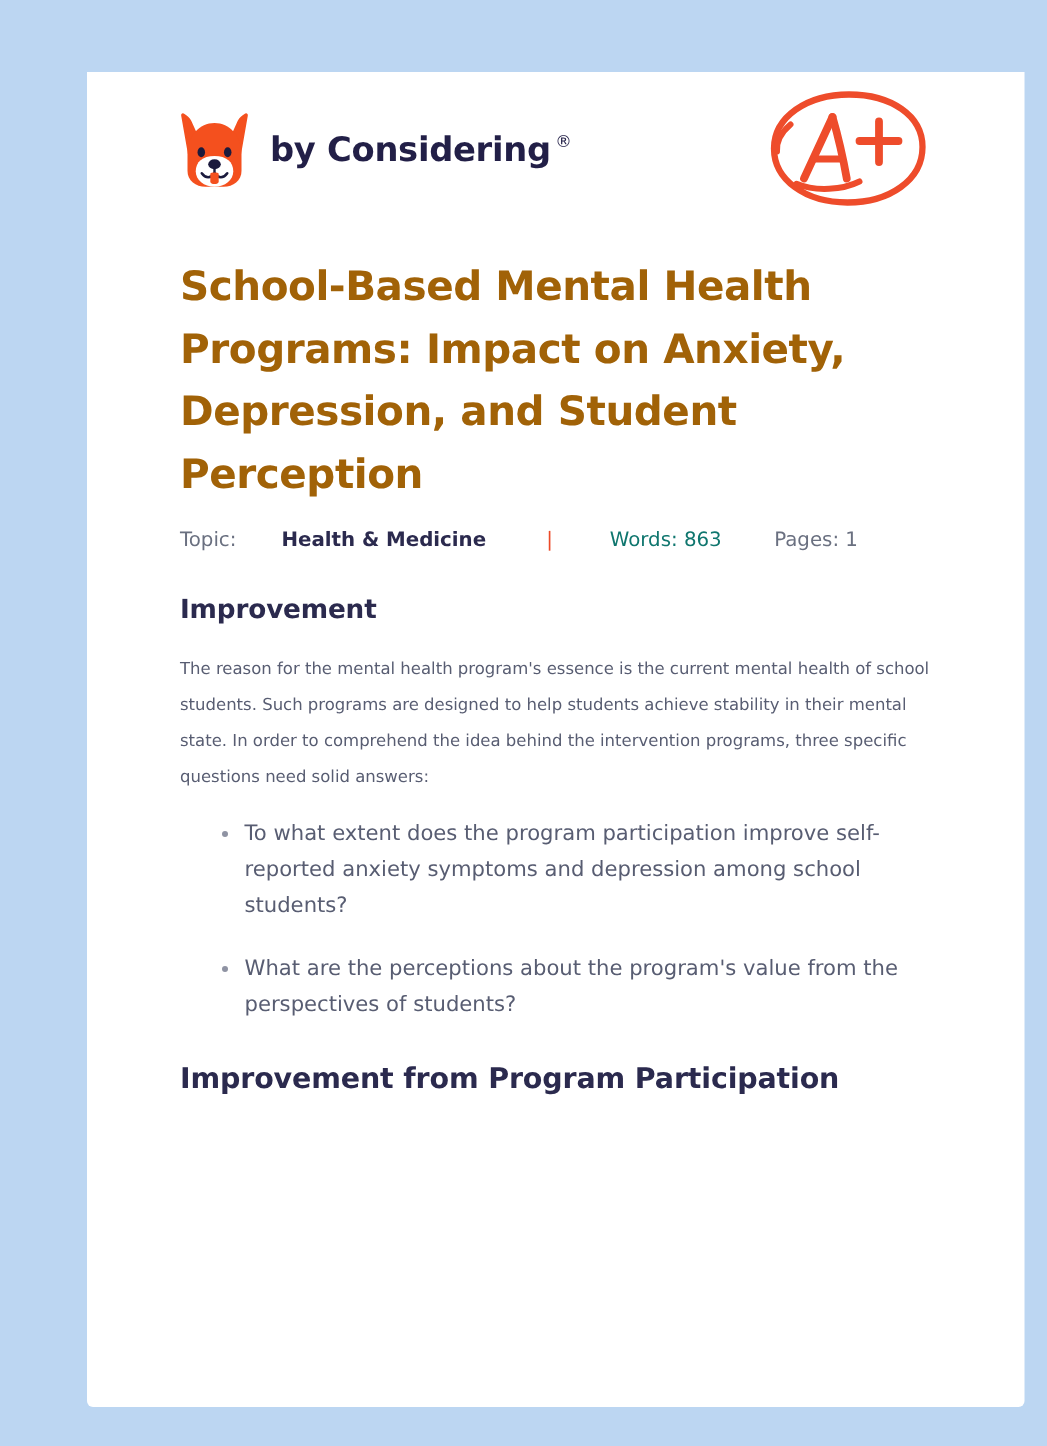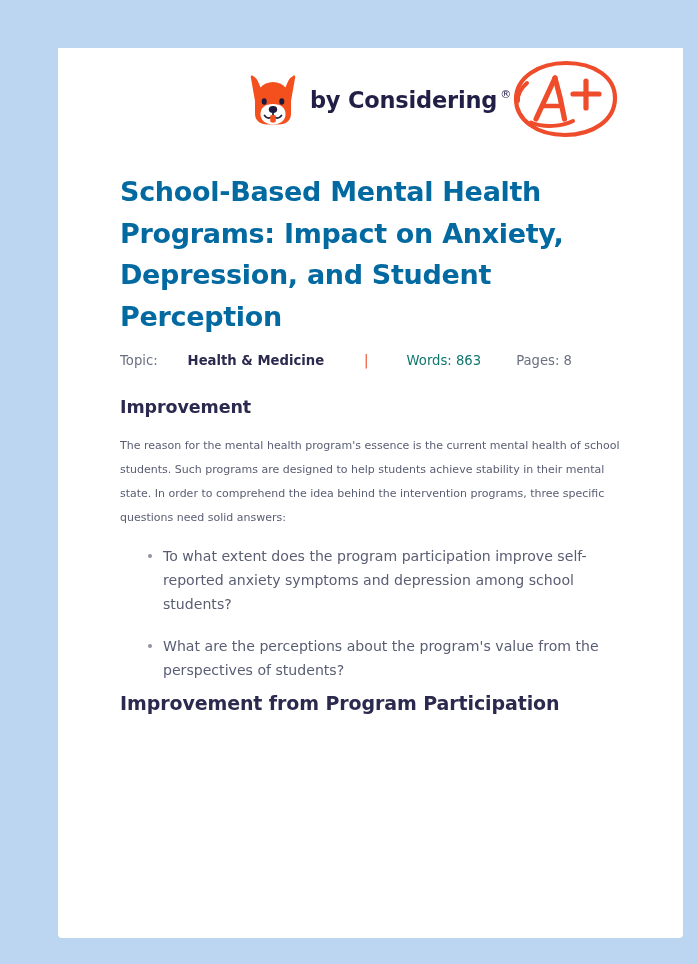--- a/index.html
+++ b/index.html
@@ -28,21 +28,21 @@
   }
 
   .content-inner {
     padding: 0 62px 0 62px;
   }
 
   
   .doc-header {
     display: flex;
     align-items: center;
-    justify-content: flex-end;
+    justify-content: space-between;
     height: 104px;
   }
   .brand-lockup {
     display: flex;
     align-items: center;
     gap: 14px;
   }
   .corgi-mark { width: 46px; height: 52px; display: block; flex: none; }
   .brand-wordmark {
     font-size: 22.5px;
@@ -62,21 +62,21 @@
     top: 1px;
   }
   .grade-badge { width: 110px; height: 88px; display: block; flex: none; }
 
   
   .paper-title {
     margin: 19px 0 14px 0;
     font-size: 27px;
     line-height: 41.5px;
     font-weight: 700;
-    color: #0369a1;
+    color: #a16207;
     letter-spacing: -0.3px;
     max-width: 455px;
   }
 
   
   .paper-meta {
     margin-top: 16px;
     font-size: 13.2px;
     color: #6a7080;
     display: flex;
@@ -101,21 +101,21 @@
   
   .section-heading {
     margin: 29px 0 0 0;
     font-size: 17.5px;
     font-weight: 700;
     color: #2b2a4e;
     letter-spacing: -0.1px;
   }
   .section-heading.big {
     font-size: 19px;
-    margin-top: 10px;
+    margin-top: 26px;
   }
   .body-para {
     margin: 17px 0 0 0;
     font-size: 11px;
     line-height: 24px;
     color: #585d72;
     max-width: 512px;
   }
   .question-list {
     margin: 14px 0 0 0;
@@ -197,21 +197,21 @@
       </svg>
     </div>
 
     <h1 class="paper-title">School-Based Mental Health Programs: Impact on Anxiety, Depression, and Student Perception</h1>
 
     <div class="paper-meta">
       <span class="meta-label">Topic:</span>
       <span class="meta-topic">Health &amp; Medicine</span>
       <span class="meta-sep">|</span>
       <span class="meta-words">Words: 863</span>
-      <span class="meta-pages">Pages: 8</span>
+      <span class="meta-pages">Pages: 1</span>
     </div>
 
     <h2 class="section-heading">Improvement</h2>
     <p class="body-para">The reason for the mental health program's essence is the current mental health of school students. Such programs are designed to help students achieve stability in their mental state. In order to comprehend the idea behind the intervention programs, three specific questions need solid answers:</p>
 
     <ul class="question-list">
       <li>To what extent does the program participation improve self-reported anxiety symptoms and depression among school students?</li>
       <li>What are the perceptions about the program's value from the perspectives of students?</li>
     </ul>
 

